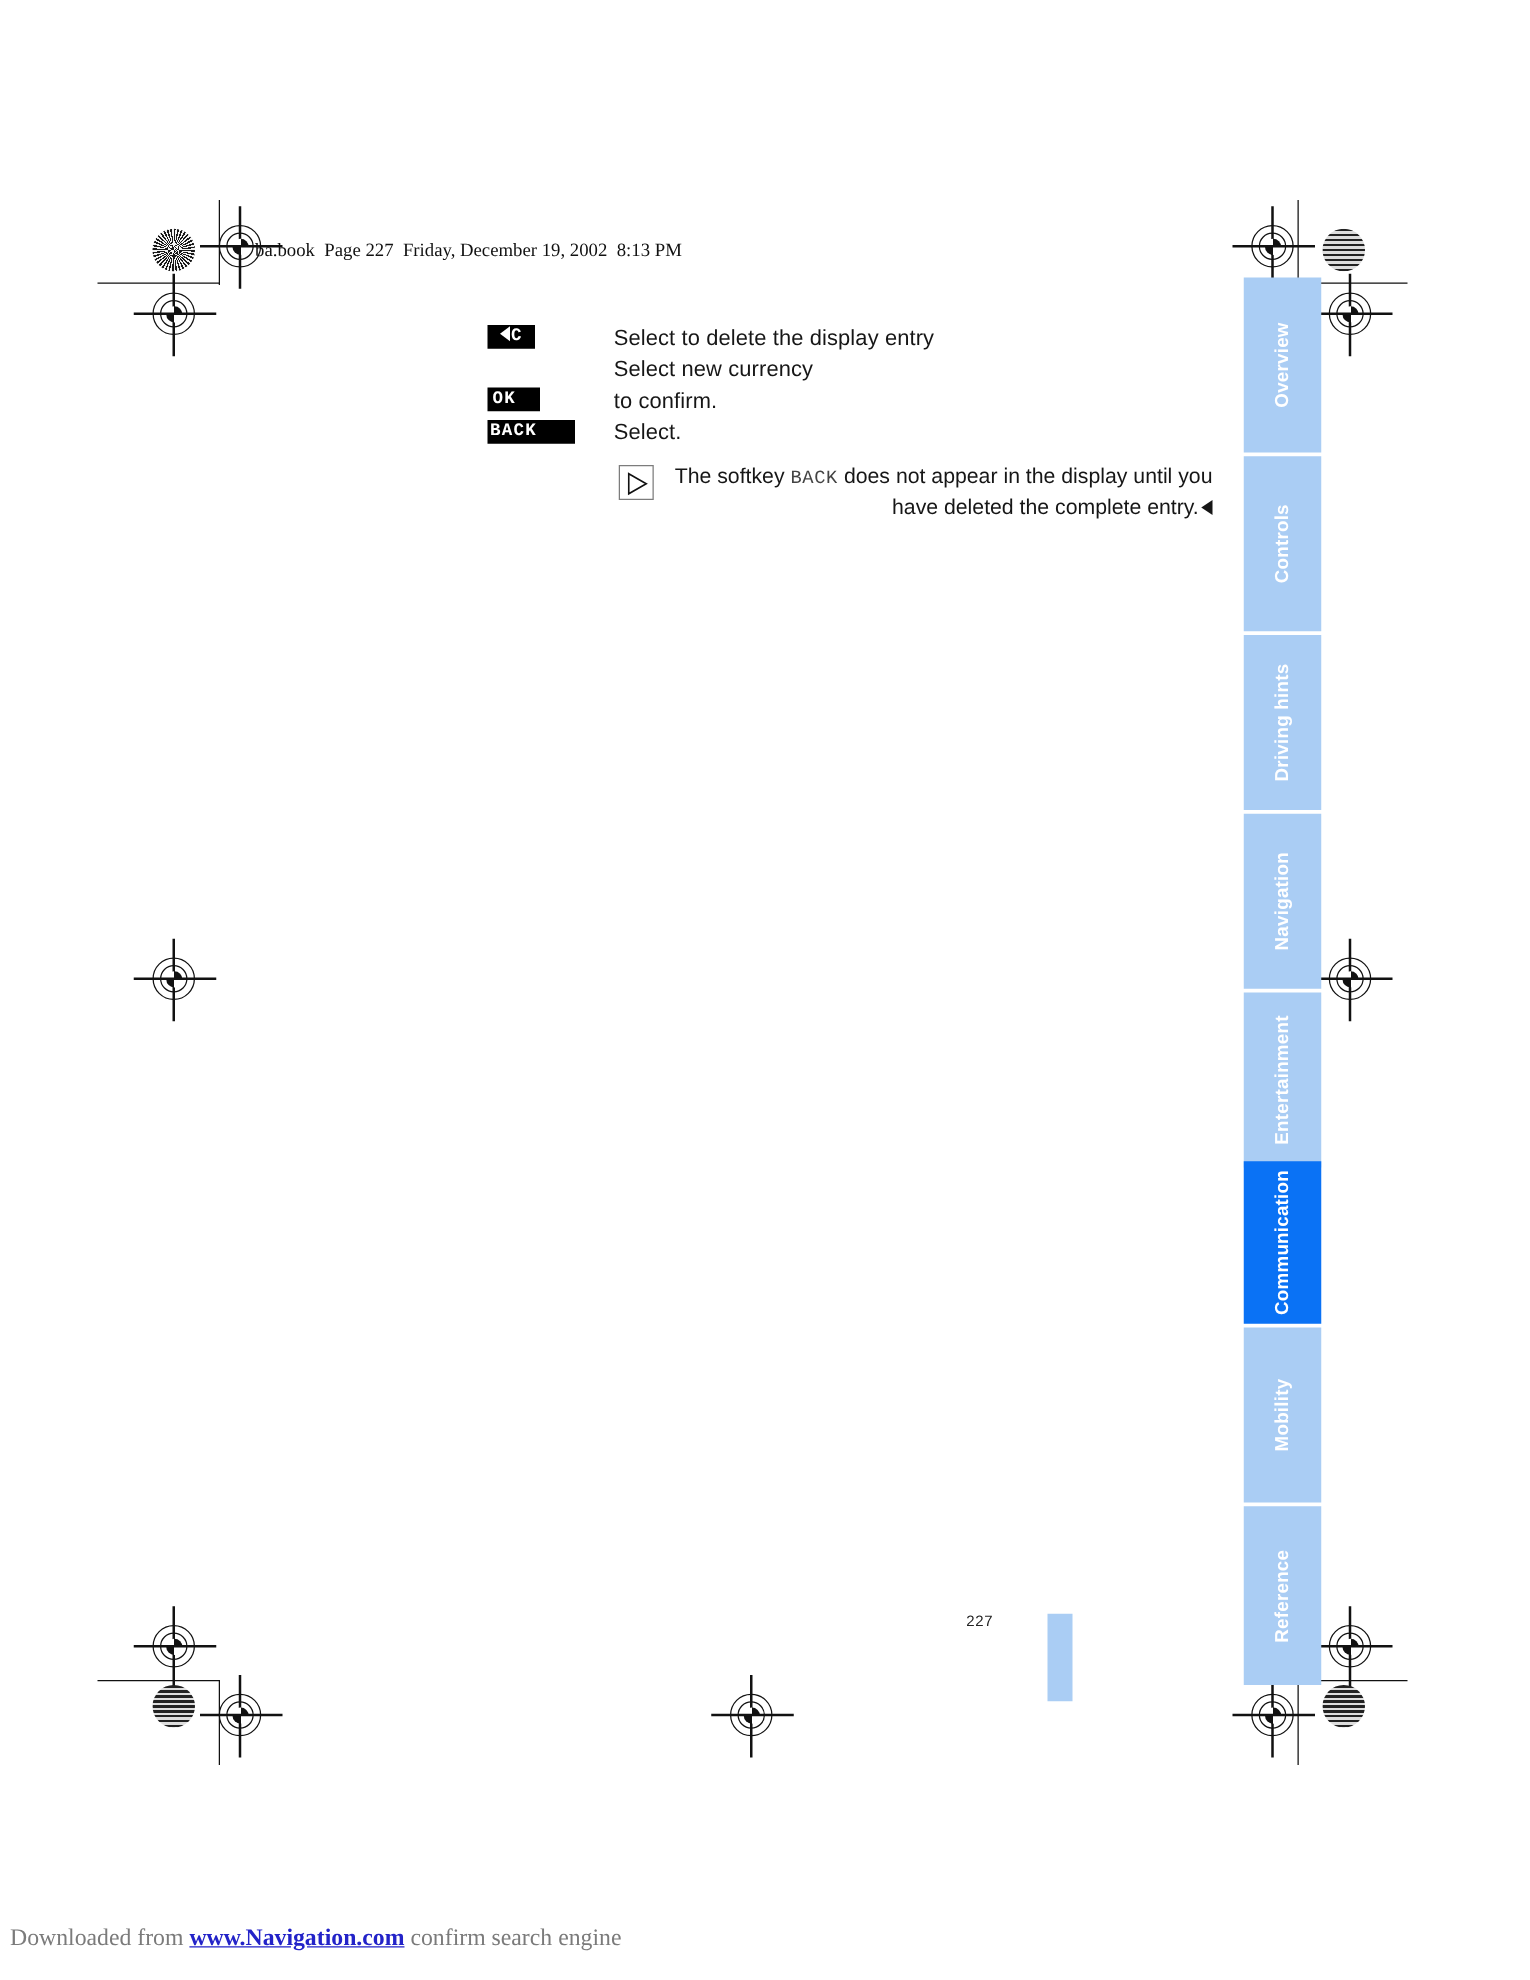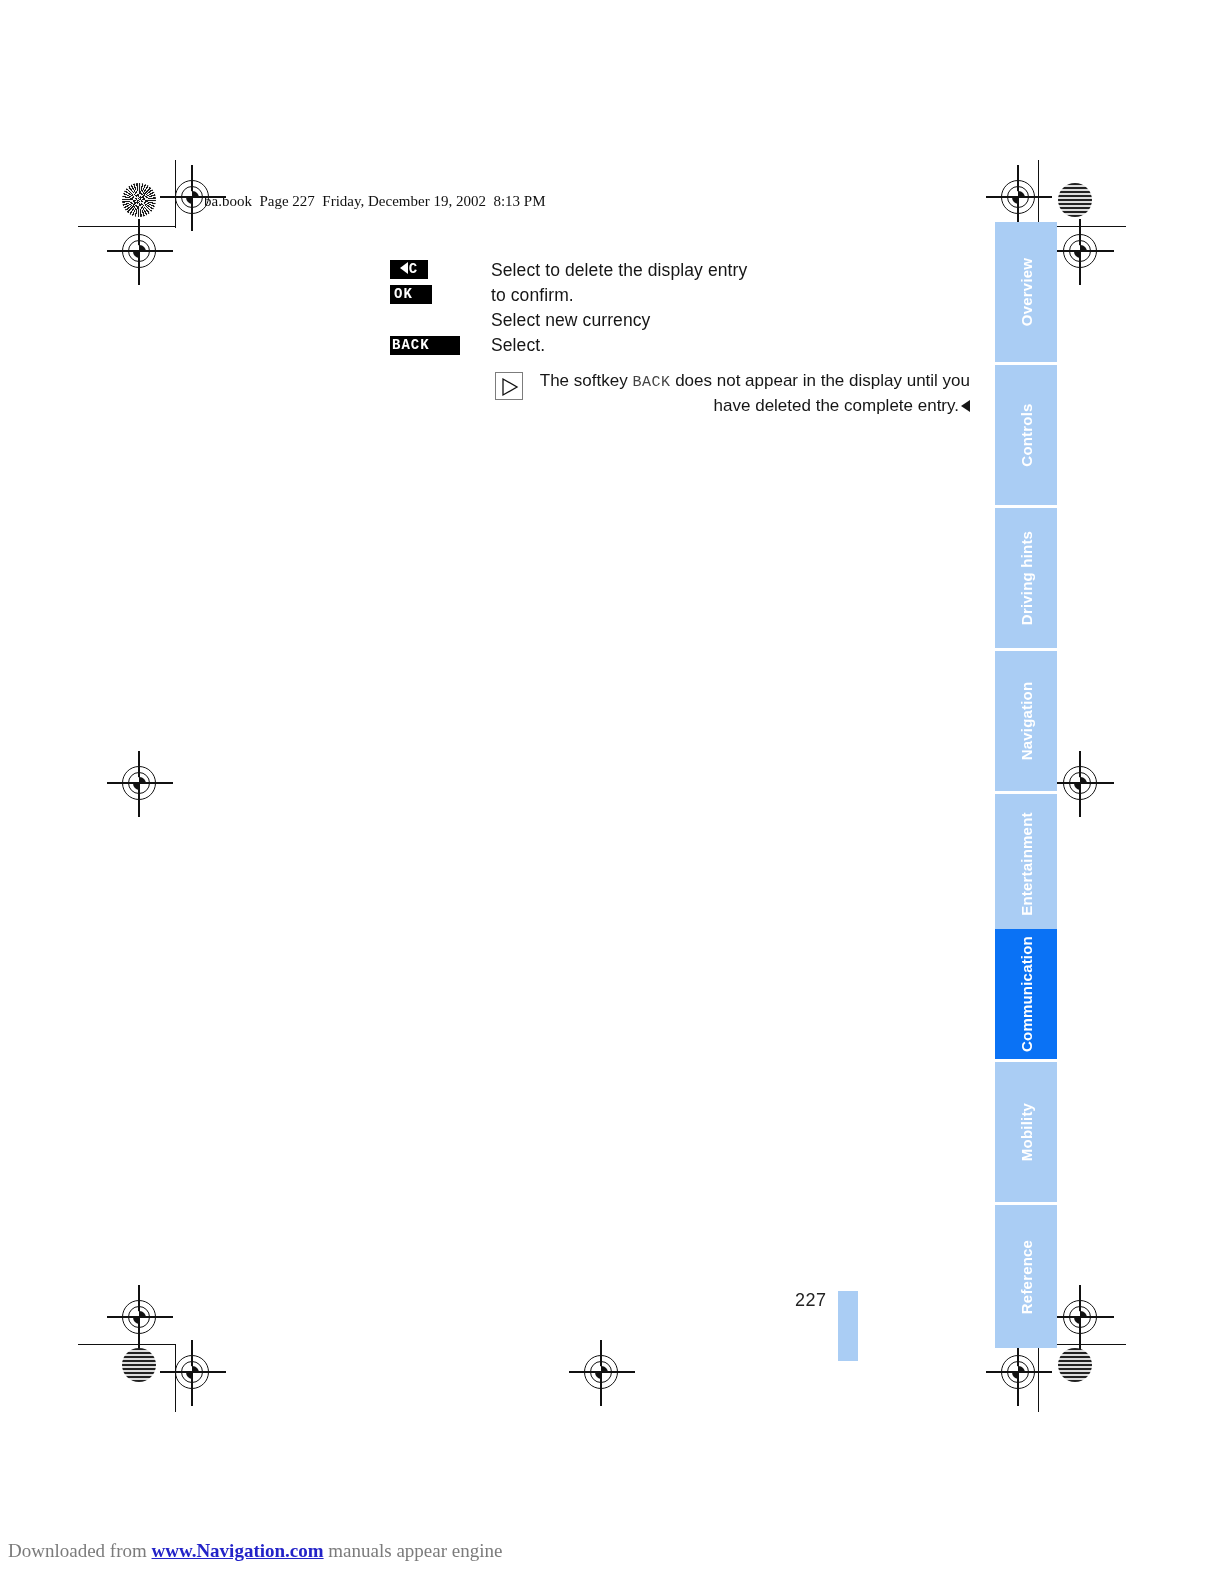--- a/index.html
+++ b/index.html
@@ -173,22 +173,22 @@
     white-space: nowrap;
     color: #ffffff;
     font-size: 15px;
     font-weight: bold;
     letter-spacing: 0.2px;
   }
 
   
   .page-num {
     position: absolute;
-    left: 795px; top: 1290px;
-    font-size: 18px;
+    left: 773px; top: 1290px;
+    font-size: 12px;
     color: #222;
     letter-spacing: 0.5px;
   }
   .page-bar {
     position: absolute;
     left: 838px; top: 1291px;
     width: 20px; height: 70px;
     background: #aacdf4;
   }
 
@@ -277,29 +277,29 @@
 <div class="body-block">
 
   <div class="proc-row">
     <div class="key-col">
       <span class="softkey sk-del"><span class="tri-left"></span><span class="k-c">C</span></span>
     </div>
     <div class="text-col">Select to delete the display entry</div>
   </div>
 
   <div class="proc-row">
+    <div class="key-col"></div>
+    <div class="text-col">Select new currency</div>
+  </div>
+
+  <div class="proc-row">
     <div class="key-col">
       <span class="softkey sk-ok">OK</span>
     </div>
     <div class="text-col">to confirm.</div>
-  </div>
-
-  <div class="proc-row">
-    <div class="key-col"></div>
-    <div class="text-col">Select new currency</div>
   </div>
 
 
   <div class="proc-row">
     <div class="key-col" style="padding-top:3px;">
       <span class="softkey sk-back">BACK</span>
     </div>
     <div class="text-col">Select.</div>
   </div>
 
@@ -338,13 +338,13 @@
       <span class="tab-label">Mobility</span>
     </div>
   <div class="tab" style="top:983px; height:143px;">
       <span class="tab-label">Reference</span>
     </div>
 </div>
 
 <div class="page-num">227</div>
 <div class="page-bar"></div>
 
-<div class="footer"><span>Downloaded from </span><a href="#">www.Navigation.com</a><span> manuals appear engine</span></div>
+<div class="footer"><span>Downloaded from </span><a href="#">www.Navigation.com</a><span> confirm search engine</span></div>
 
 </body></html>

